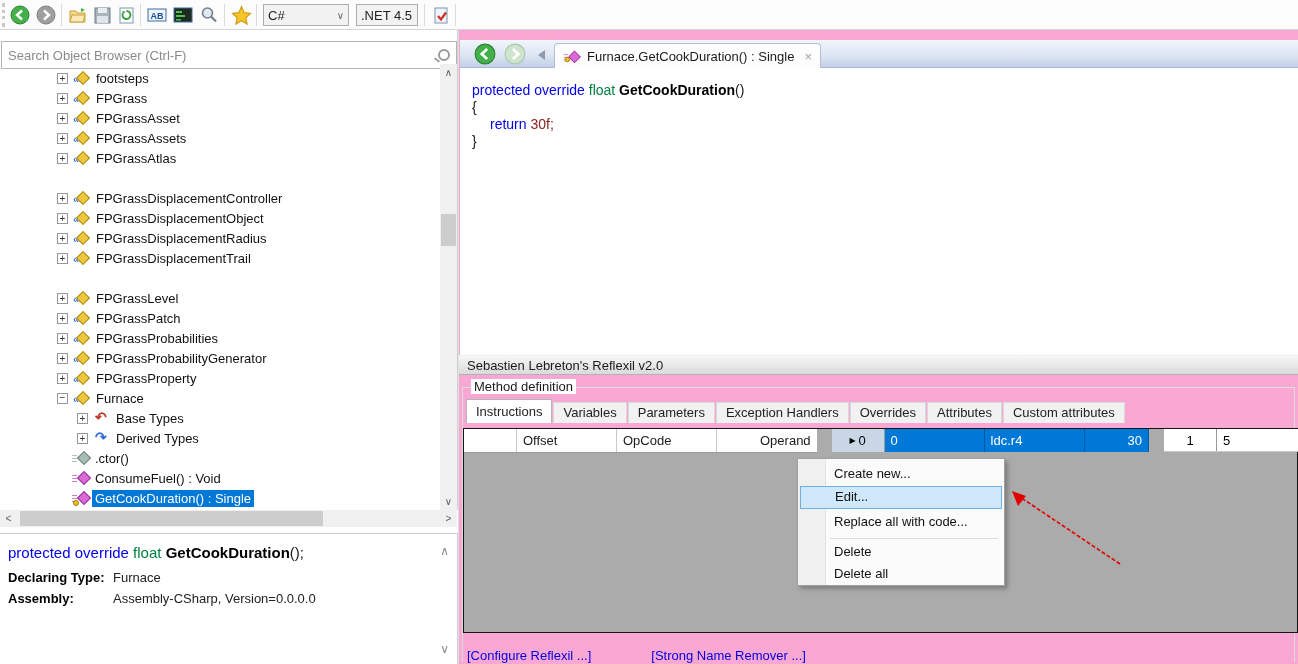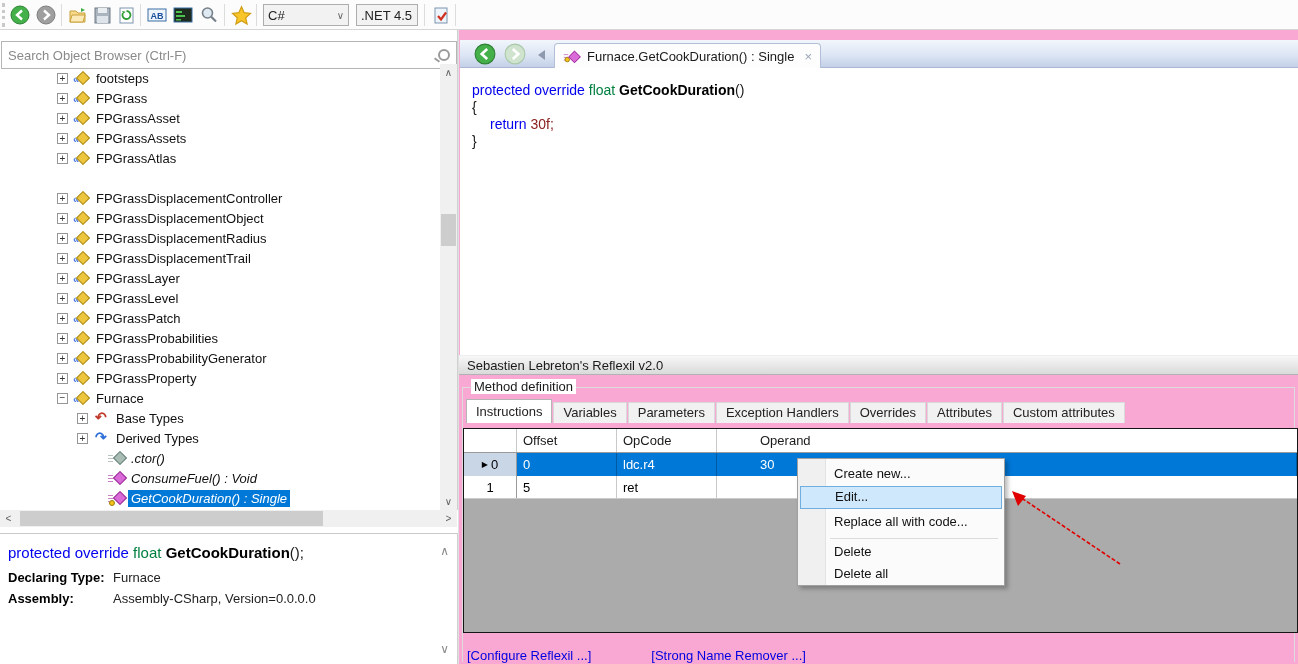--- a/index.html
+++ b/index.html
@@ -20,21 +20,21 @@
   #left-panel { position:absolute; left:0; top:30px; width:458px; height:480px; background:#fff; border-right:1px solid #d0d0d0; }
   #search-box { position:absolute; left:1px; top:11px; width:456px; height:28px; border:1px solid #b5b5b5; background:#fff; display:flex; align-items:center; padding:0 6px; }
   #search-box input { border:none; outline:none; flex:1; font-family:"Liberation Sans",sans-serif; font-size:13px; color:#333; background:transparent; }
   #search-box input::placeholder { color:#8a8a8a; }
   .mag { width:12px; height:12px; border:2px solid #9a9a9a; border-radius:50%; position:relative; flex:none; }
   .mag::after { content:""; position:absolute; width:6px; height:2px; background:#9a9a9a; left:-6px; top:8px; transform:rotate(35deg); }
   #tree { position:absolute; left:0; top:34px; width:438px; height:446px; overflow:hidden; }
   .trow { position:absolute; left:0; height:20px; width:100%; display:flex; align-items:center; white-space:nowrap; cursor:default; }
   .exp { width:11px; height:11px; border:1px solid #969696; background:#fff; font-size:10px; line-height:9px; text-align:center; color:#333; flex:none; margin-right:5px; }
   .exp.plus::after { content:"+"; } .exp.minus::after { content:"−"; position:relative; top:-1px; }
-  .ind0 { padding-left:57px; } .ind1 { padding-left:77px; } .ind1b { padding-left:108px;font-style:italic; }
+  .ind0 { padding-left:57px; } .ind1 { padding-left:77px; } .ind1b { padding-left:72px; }
   .ticon { width:16px; height:16px; position:relative; flex:none; margin-right:4px; }
   .class-icon::after { content:""; position:absolute; left:5px; top:3px; width:8px; height:8px; background:#eec63e; border:1px solid #a8891c; transform:rotate(45deg); }
   .class-icon::before { content:"«"; position:absolute; left:0px; top:3px; color:#4a77e0; font-size:11px; font-weight:bold; }
   .method-icon::after { content:""; position:absolute; left:7px; top:3px; width:8px; height:8px; background:#da6ad8; border:1px solid #962d94; transform:rotate(45deg); }
   .method-icon::before { content:""; position:absolute; left:0; top:5px; width:5px; height:1px; background:#c87fc8; box-shadow:0 3px 0 #c87fc8, 0 6px 0 #c87fc8; }
   .ctor-icon::after { content:""; position:absolute; left:7px; top:3px; width:8px; height:8px; background:#a9bdb4; border:1px solid #66807a; transform:rotate(45deg); }
   .ctor-icon::before { content:""; position:absolute; left:0; top:5px; width:5px; height:1px; background:#b9c4c0; box-shadow:0 3px 0 #b9c4c0, 0 6px 0 #b9c4c0; }
   .key-dot { position:absolute; left:1px; bottom:0px; width:6px; height:6px; background:#f2c21a; border:1px solid #a07d08; border-radius:50%; }
   .basetypes-icon::after { content:"↶"; position:absolute; left:2px; top:-1px; color:#c0392b; font-size:14px; font-weight:bold; }
   .derivedtypes-icon::after { content:"↷"; position:absolute; left:2px; top:-1px; color:#2e6fd8; font-size:14px; font-weight:bold; }
@@ -62,21 +62,21 @@
   .left-chev { position:absolute; left:78px; top:10px; width:0; height:0; border-top:5px solid transparent; border-bottom:5px solid transparent; border-right:7px solid #8d99ad; }
   #code-area { position:absolute; left:1px; top:38px; width:839px; height:287px; background:#fff; font-size:14px; }
   .code-line { position:absolute; left:12px; white-space:pre; }
   
   #rx-header { position:absolute; left:0px; top:325px; width:840px; height:20px; background:linear-gradient(#f7f7f7,#dadada); border-top:1px solid #eee; border-bottom:1px solid #b2b2b2; font-size:13px; color:#1a1a1a; line-height:19px; padding-left:8px; }
   #rx-group-label { position:absolute; left:12px; top:349px; font-size:13px; color:#1a1a1a; background:#fff; padding:0 3px; z-index:2; }
   .groupbox-line { position:absolute; left:3px; top:357px; width:833px; height:275px; border:1px solid #dcdcdc; border-bottom:none; }
   #rx-tabs { position:absolute; left:7px; top:369px; display:flex; align-items:flex-end; height:24px; z-index:2; }
   .rx-tab { height:21px; line-height:20px; padding:0 9px; font-size:13px; background:#f1f1f1; border:1px solid #d9d9d9; border-bottom:none; margin-right:1px; color:#222; }
   .rx-tab.active { height:24px; line-height:23px; background:#fff; border-color:#b5b5b5; position:relative; z-index:3; }
-  #grid { position:absolute; left:4px; top:398px; width:835px; height:205px; border:1px solid #151515; background:#ababab; display:flex; flex-direction:column; }
+  #grid { position:absolute; left:4px; top:398px; width:835px; height:205px; border:1px solid #151515; background:#ababab; display:flex; flex-direction:row;gap:15px; }
   .g-row { display:flex; flex:none; }
   .g-head { height:24px; background:#fff; border-bottom:1px solid #9a9a9a; }
   .g-cell { padding:0 6px; display:flex; align-items:center; font-size:13px; border-right:1px solid #c9c9c9; overflow:hidden; white-space:nowrap; }
   .c-num { width:53px; flex:none; justify-content:center; }
   .c-off, .c-op { width:100px; flex:none; }
   .c-opr { flex:1; border-right:none;margin-left:37px; }
   .g-r0 { height:23px; background:#0078d7; color:#fff; }
   .g-r0 .g-cell { border-right:1px solid rgba(0,0,0,0.25); }
   .g-r0 .c-num { background:#c9d6e6; color:#000; border-right:1px solid #9a9a9a; }
   .g-r1 { height:23px; background:#fff; color:#000; border-bottom:1px solid #c9c9c9; }
@@ -226,25 +226,20 @@
       <div class="trow ind0" style="top:164px">
           <span class="exp plus"></span>
           <span class="ticon class-icon"></span>
           <span class="tlabel">FPGrassDisplacementRadius</span>
         </div>
       <div class="trow ind0" style="top:184px">
           <span class="exp plus"></span>
           <span class="ticon class-icon"></span>
           <span class="tlabel">FPGrassDisplacementTrail</span>
         </div>
-      <div class="trow ind0" style="top:204px">
-          <span class="exp plus"></span>
-          <span class="ticon class-icon"></span>
-          <span class="tlabel">FPGrassLayer</span>
-        </div>
       <div class="trow ind0" style="top:224px">
           <span class="exp plus"></span>
           <span class="ticon class-icon"></span>
           <span class="tlabel">FPGrassLevel</span>
         </div>
       <div class="trow ind0" style="top:244px">
           <span class="exp plus"></span>
           <span class="ticon class-icon"></span>
           <span class="tlabel">FPGrassPatch</span>
         </div>

